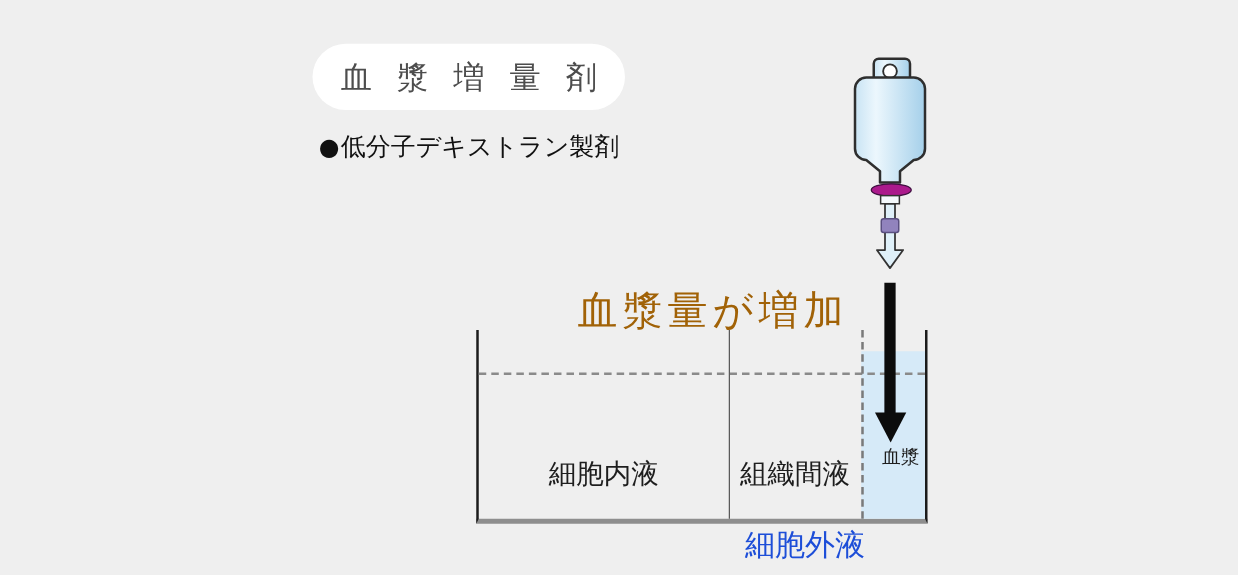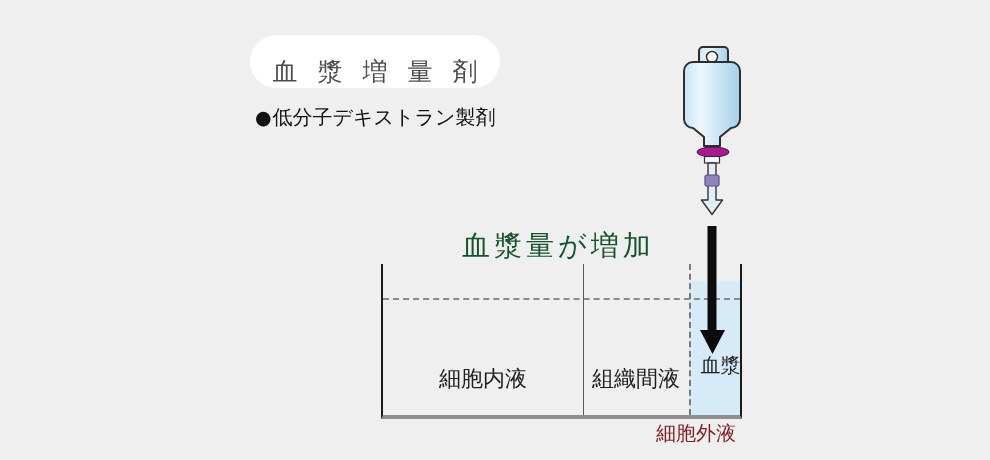--- a/index.html
+++ b/index.html
@@ -9,34 +9,34 @@
     background:#EFEFEF;
     overflow:hidden;
     font-family:"DejaVu Sans","Liberation Sans",sans-serif;
     color:#111;
   }
   
   .title-pill{
     position:absolute;left:250px;top:35px;
     width:250px;height:53px;
     background:#FFFFFF;border-radius:27px;
-    display:flex;align-items:flex-end;justify-content:center;
+    display:flex;align-items:center;justify-content:center;
   }
   .title-pill span{
     font-size:25px;color:#4D4D4D;font-weight:500;
     letter-spacing:20px;margin-right:-20px;white-space:nowrap;
   }
   
   .bullets{position:absolute;left:243px;top:100px;}
   .bullet-line{font-size:20px;line-height:35px;color:#111;white-space:nowrap;margin-left:12px;}
   .bullet-line .marker{font-size:19px;margin-right:1px;}
   
   .caption{
     position:absolute;left:462px;top:227px;
-    font-size:28px;letter-spacing:4px;color:#14532d;font-weight:500;
+    font-size:32px;letter-spacing:4px;color:#a16207;font-weight:500;
     white-space:nowrap;
   }
   
   .tank{
     position:absolute;left:381px;top:264px;
     width:361px;height:155px;box-sizing:border-box;
     border-left:2px solid #1B1B1B;
     border-right:2px solid #1B1B1B;
     border-bottom:4px solid #8E8E8E;
   }
@@ -57,26 +57,26 @@
     border-left:2px dashed #7A7A7A;
   }
   .comp-label{
     position:absolute;top:100px;text-align:center;
     font-size:22px;color:#1E1E1E;white-space:nowrap;
   }
   .comp-label.intra{left:0;width:200px;}
   .comp-label.inter{left:200px;width:106px;}
   .comp-label.plasma{
     left:306px;width:63px;top:91px;
-    font-size:20px;line-height:21px;white-space:normal;
+    font-size:15px;line-height:21px;white-space:normal;
     word-break:break-all;
   }
   .footer-label{
     position:absolute;left:596px;top:420px;width:140px;
-    text-align:right;font-size:20px;color:#7f1d1d;
+    text-align:left;font-size:24px;color:#1d4ed8;
   }
   
   .iv-bag{position:absolute;left:680px;top:42px;}
   .big-arrow{position:absolute;left:698px;top:226px;z-index:5;}
 </style>
 </head>
 <body>
 
 <div class="canvas">
 

